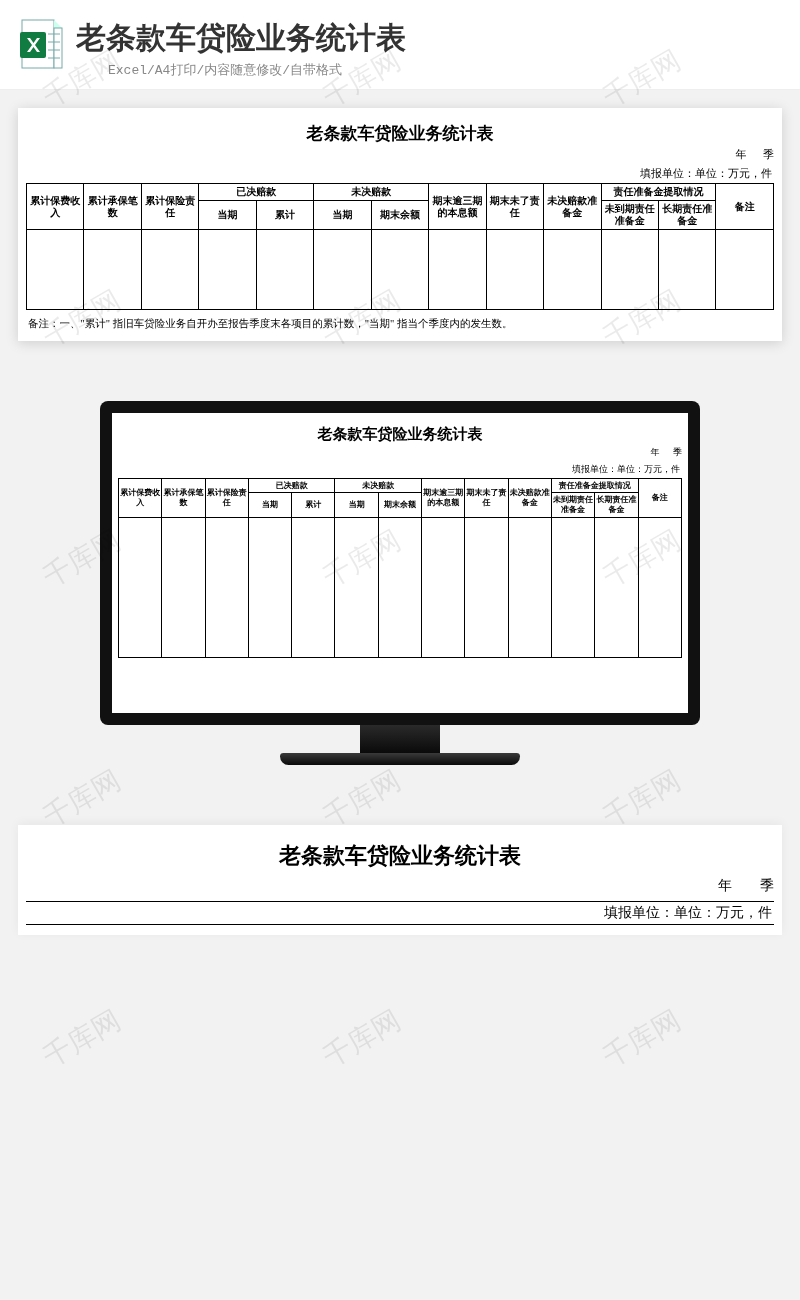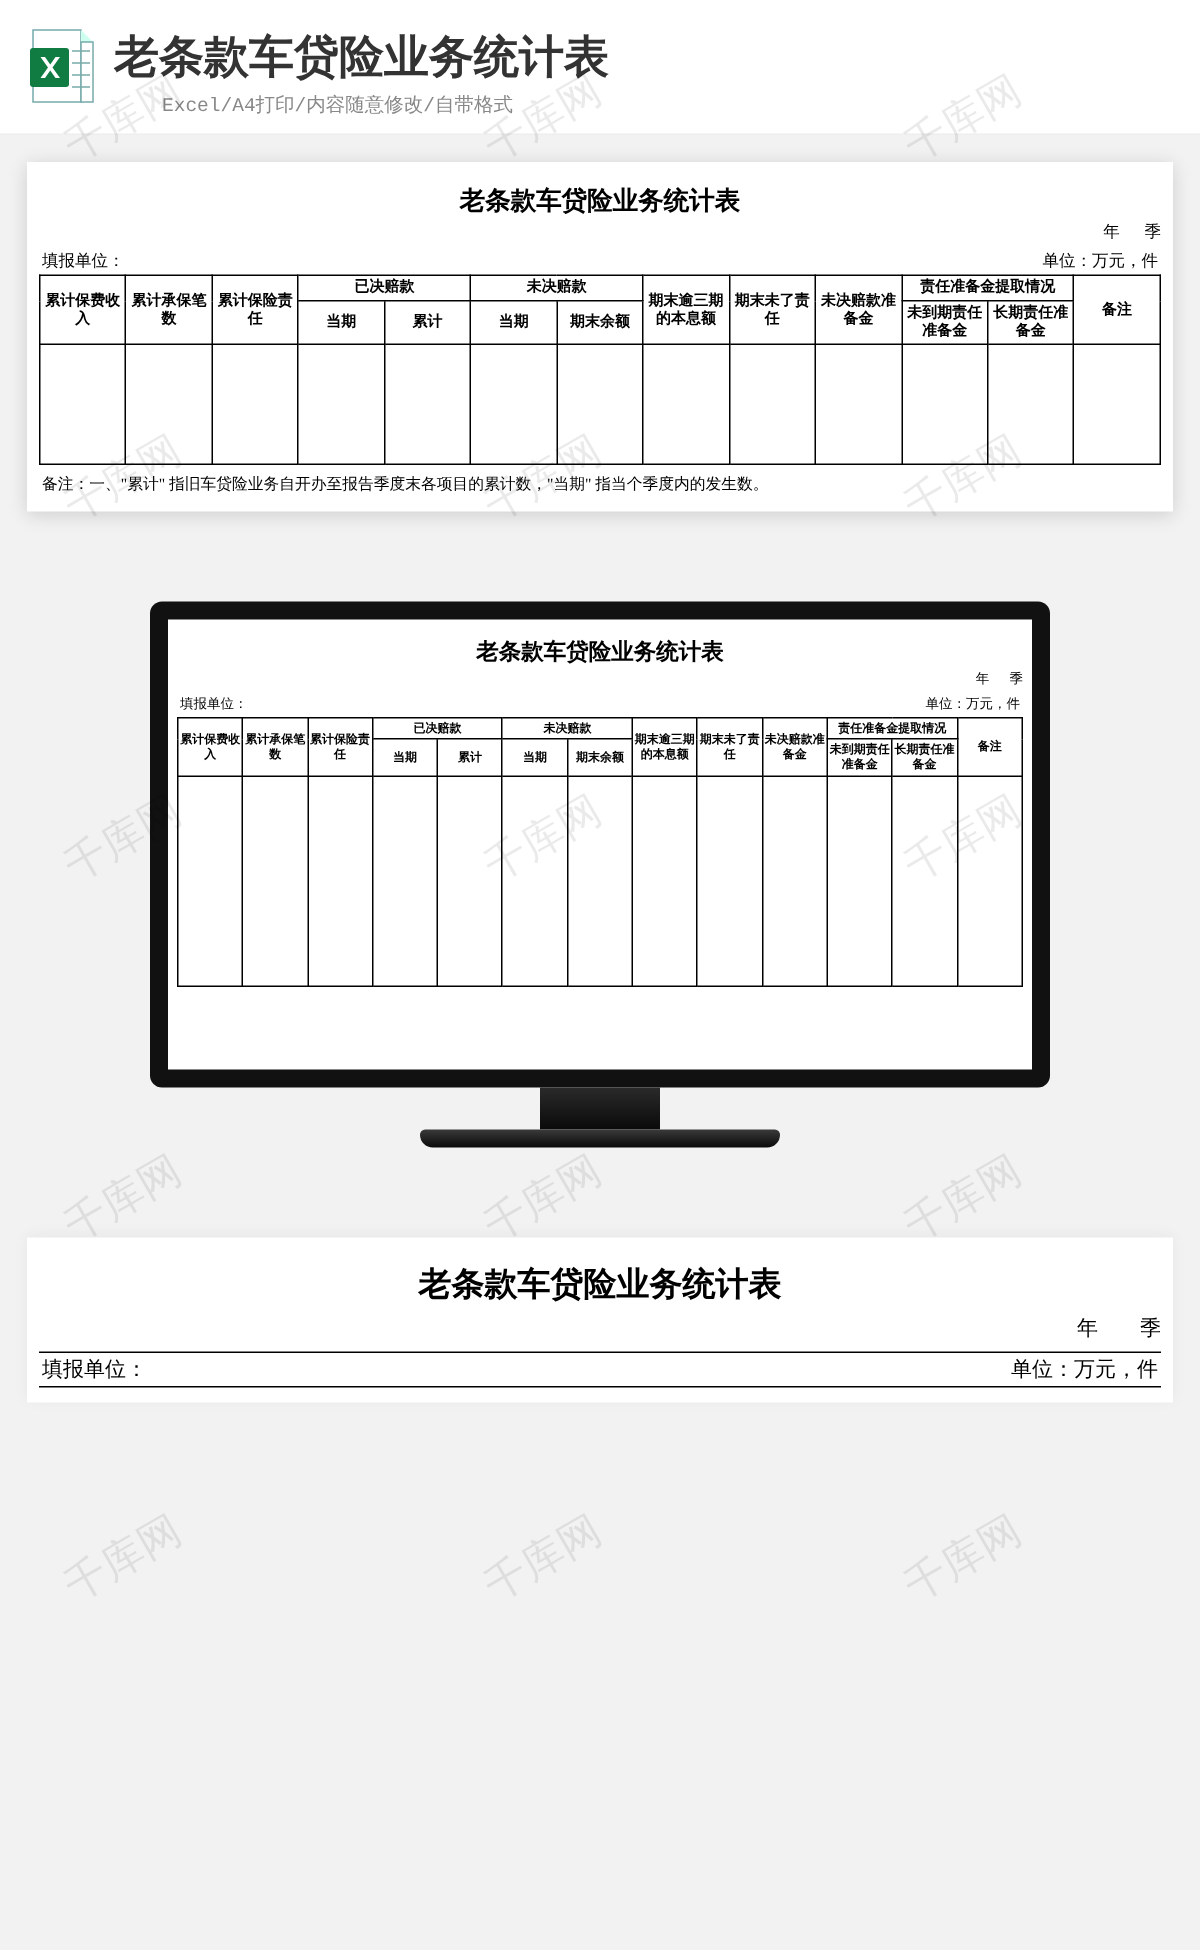--- a/index.html
+++ b/index.html
@@ -72,21 +72,21 @@
     font-size: 17px;
     margin: 4px 0 2px 0;
   }
   .sheet-sub {
     text-align: right;
     font-size: 11px;
     margin-bottom: 4px;
   }
   .sheet-meta {
     display: flex;
-    justify-content: space-between;
+    justify-content: flex-end;
     font-size: 11px;
     padding: 0 2px 2px 2px;
   }
 
   table.sheet {
     border-collapse: collapse;
     width: 100%;
     table-layout: fixed;
     font-size: 10px;
   }

